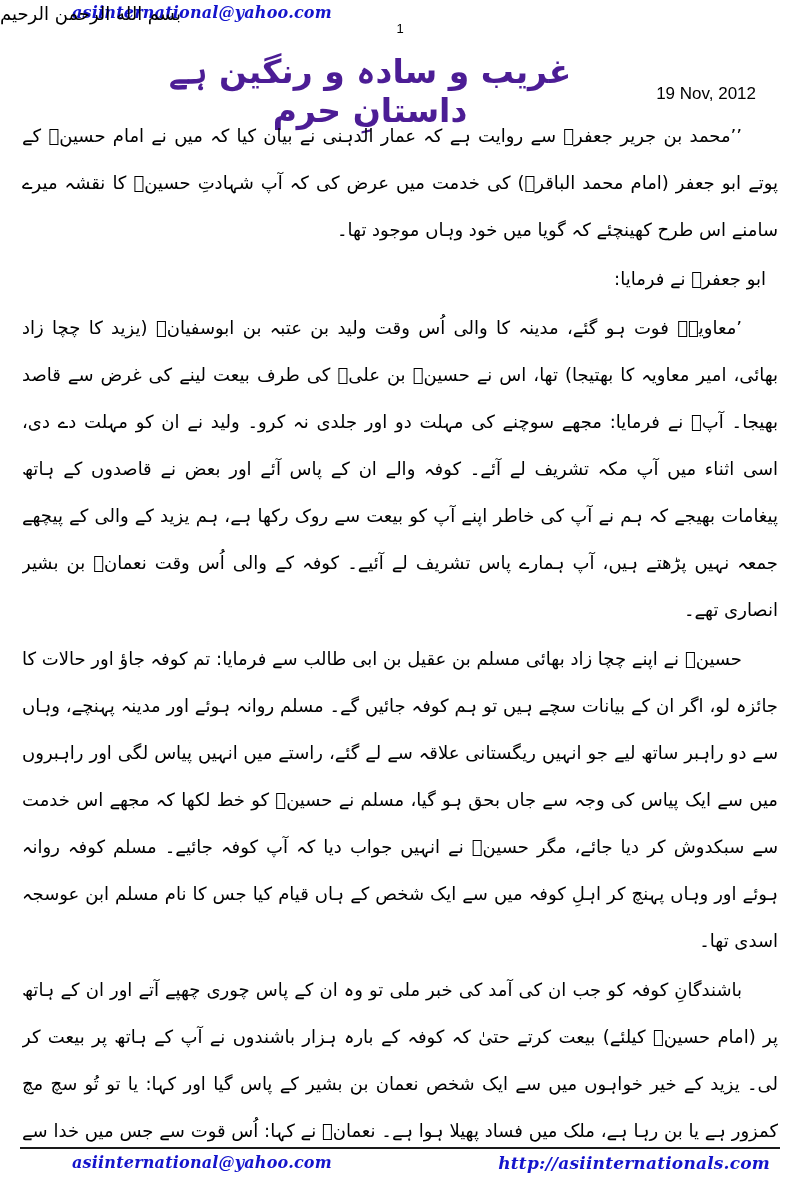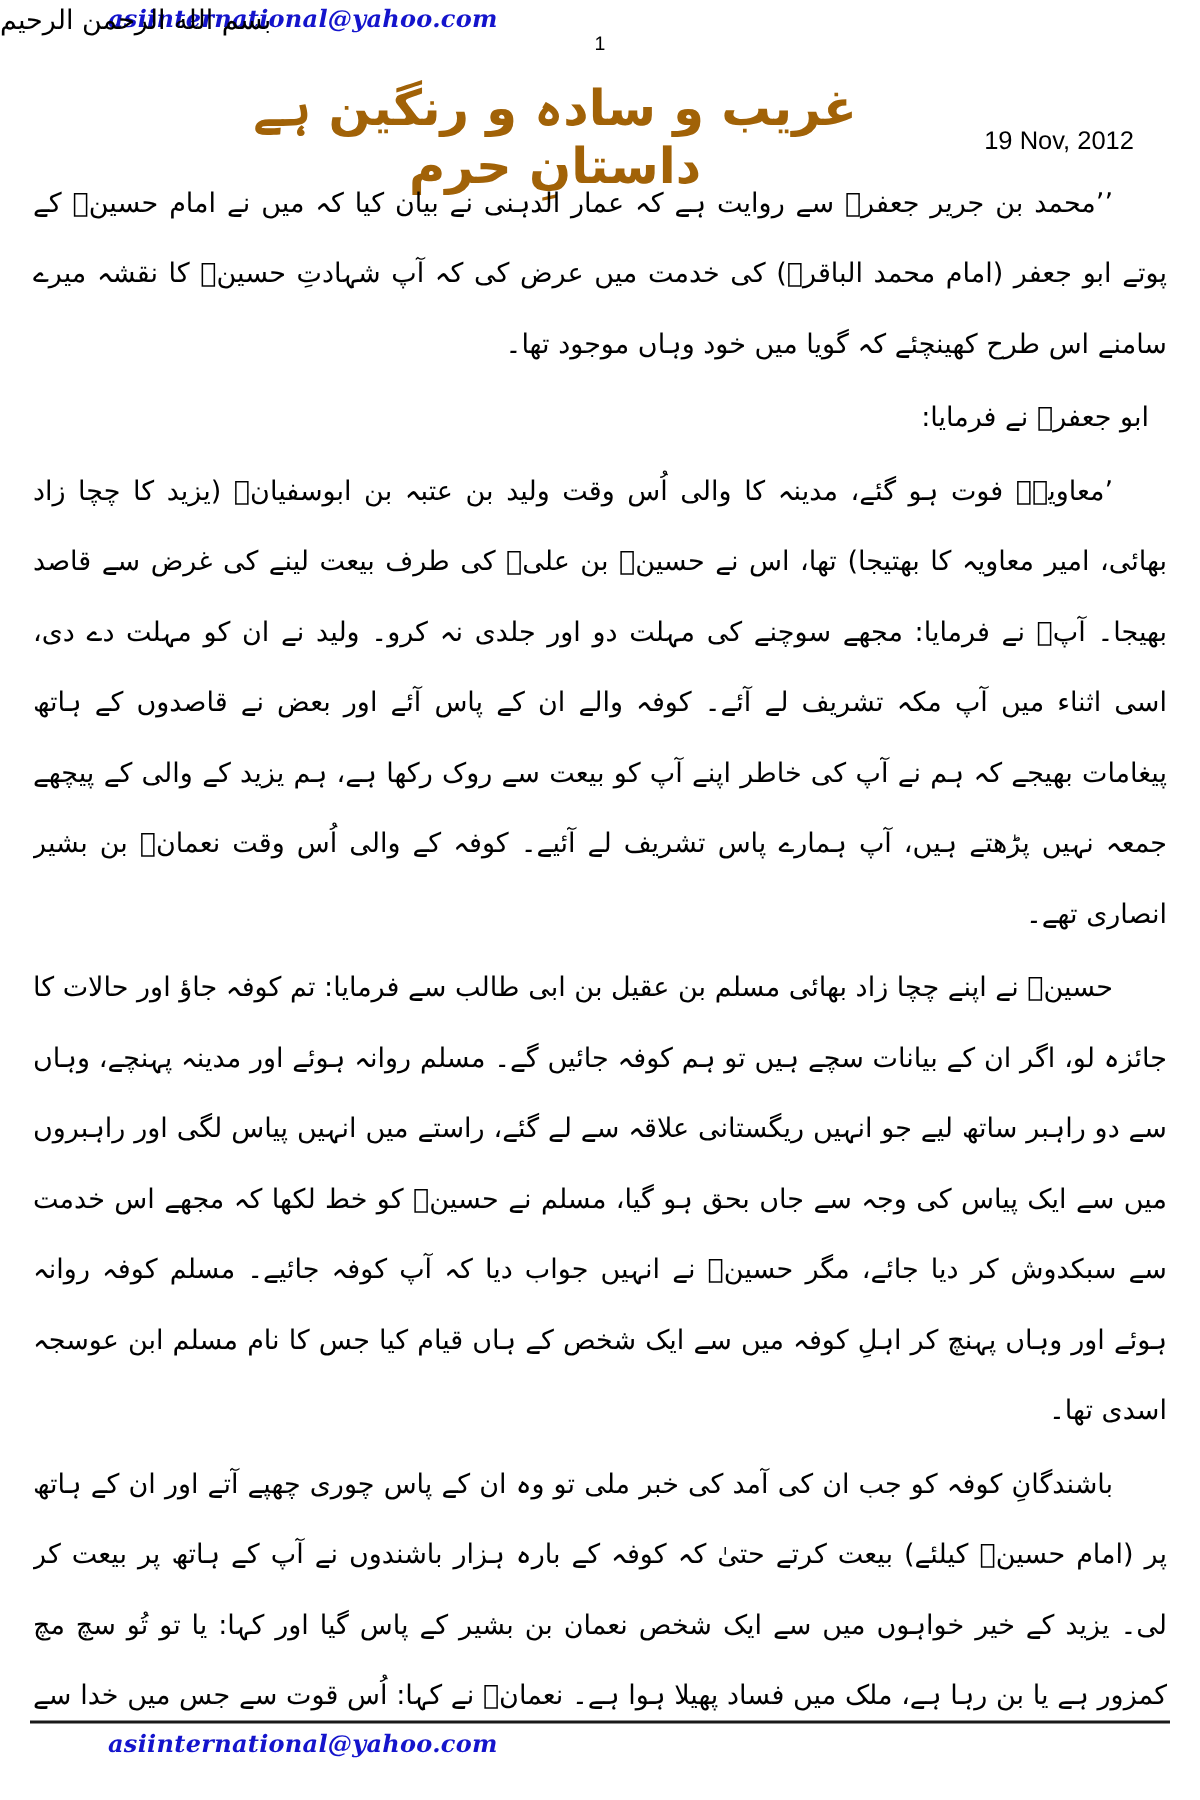--- a/index.html
+++ b/index.html
@@ -21,21 +21,21 @@
   .pagenum {
     position:absolute; left:0; right:0; top:21px; text-align:center;
     font-size:13px; font-family:"Liberation Sans", sans-serif; color:#000;
   }
   .date {
     position:absolute; right:44px; top:36px;
     font-family:"Liberation Sans", sans-serif; font-size:17px; color:#000;margin-top:48px;
   }
   .title {
     position:absolute; left:120px; right:180px; top:52px; text-align:center;
-    direction:rtl; font-size:33px; font-weight:bold; color:#a16207;
+    direction:rtl; font-size:33px; font-weight:bold; color:#4c1d95;
     font-family:"DejaVu Sans", sans-serif;
   }
   .content {
     position:absolute; top:112px; left:22px; right:22px; bottom:58px;
     direction:rtl; text-align:justify; overflow:hidden;
     font-size:18px; line-height:47px; color:#000;
     font-family:"DejaVu Sans", sans-serif;
   }
   .content p { margin:0 0 2px 0; text-indent:36px; }
   .content p.short { text-indent:12px; }
@@ -67,14 +67,15 @@
     <p>’معاویہؓ فوت ہو گئے، مدینہ کا والی اُس وقت ولید بن عتبہ بن ابوسفیانؓ (یزید کا چچا زاد بھائی، امیر معاویہ کا بھتیجا) تھا، اس نے حسینؓ بن علیؓ کی طرف بیعت لینے کی غرض سے قاصد بھیجا۔ آپؓ نے فرمایا: مجھے سوچنے کی مہلت دو اور جلدی نہ کرو۔ ولید نے ان کو مہلت دے دی، اسی اثناء میں آپ مکہ تشریف لے آئے۔ کوفہ والے ان کے پاس آئے اور بعض نے قاصدوں کے ہاتھ پیغامات بھیجے کہ ہم نے آپ کی خاطر اپنے آپ کو بیعت سے روک رکھا ہے، ہم یزید کے والی کے پیچھے جمعہ نہیں پڑھتے ہیں، آپ ہمارے پاس تشریف لے آئیے۔ کوفہ کے والی اُس وقت نعمانؓ بن بشیر انصاری تھے۔</p>
     <p>حسینؓ نے اپنے چچا زاد بھائی مسلم بن عقیل بن ابی طالب سے فرمایا: تم کوفہ جاؤ اور حالات کا جائزہ لو، اگر ان کے بیانات سچے ہیں تو ہم کوفہ جائیں گے۔ مسلم روانہ ہوئے اور مدینہ پہنچے، وہاں سے دو راہبر ساتھ لیے جو انہیں ریگستانی علاقہ سے لے گئے، راستے میں انہیں پیاس لگی اور راہبروں میں سے ایک پیاس کی وجہ سے جاں بحق ہو گیا، مسلم نے حسینؓ کو خط لکھا کہ مجھے اس خدمت سے سبکدوش کر دیا جائے، مگر حسینؓ نے انہیں جواب دیا کہ آپ کوفہ جائیے۔ مسلم کوفہ روانہ ہوئے اور وہاں پہنچ کر اہلِ کوفہ میں سے ایک شخص کے ہاں قیام کیا جس کا نام مسلم ابن عوسجہ اسدی تھا۔</p>
     <p>باشندگانِ کوفہ کو جب ان کی آمد کی خبر ملی تو وہ ان کے پاس چوری چھپے آتے اور ان کے ہاتھ پر (امام حسینؓ کیلئے) بیعت کرتے حتیٰ کہ کوفہ کے بارہ ہزار باشندوں نے آپ کے ہاتھ پر بیعت کر لی۔ یزید کے خیر خواہوں میں سے ایک شخص نعمان بن بشیر کے پاس گیا اور کہا: یا تو تُو سچ مچ کمزور ہے یا بن رہا ہے، ملک میں فساد پھیلا ہوا ہے۔ نعمانؓ نے کہا: اُس قوت سے جس میں خدا سے سرکشی ہو، مجھے وہ کمزوری عزیز تر ہے جو مجھے خدا کے حلقہٴ اطاعت سے باہر نہیں کرتی اور میں ایسا نہیں کہ جس کا اللہ نے پردہ رکھا ہے میں اس کا راز افشا کروں۔ اس شخص نے نعمانؓ کی یہ بات یزید کو لکھ بھیجی۔ یزید نے اپنے آزاد کردہ غلام سرجون کو بلایا جس سے وہ اکثر مشورہ لیا کرتا تھا، اُسے حالات سے آگاہ کیا۔</p>
 
   </div>
 
   <div class="footer-rule"></div>
 
   <a class="link email-bottom">asiinternational@yahoo.com</a>
 
+  <a class="link url-bottom">http://asiinternationals.com</a>
 
 </div>
 
 </body></html>

